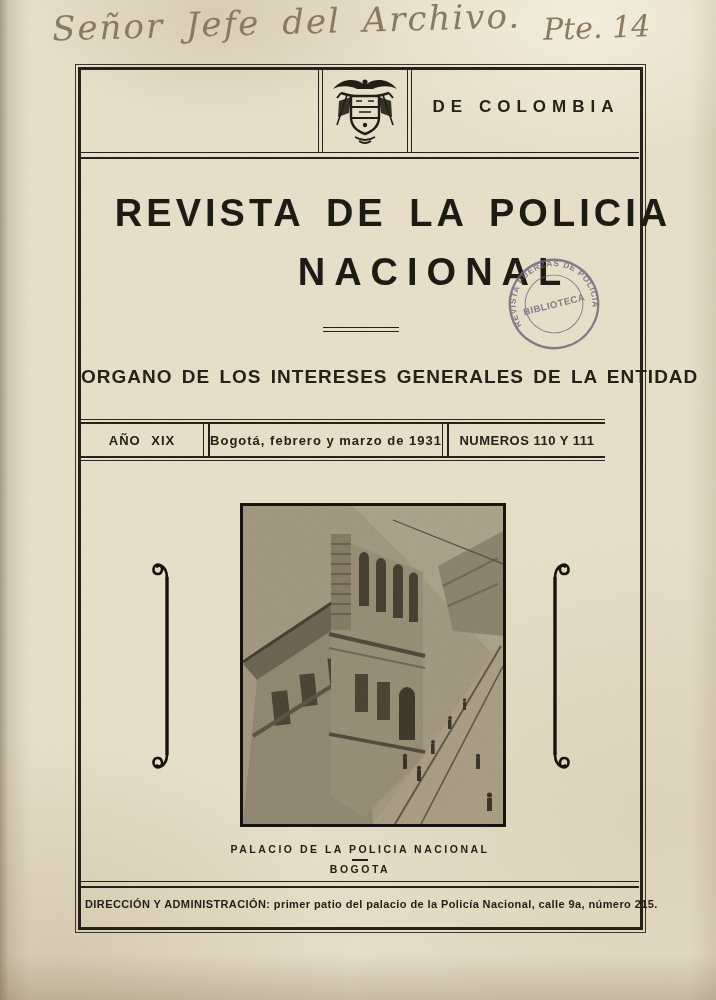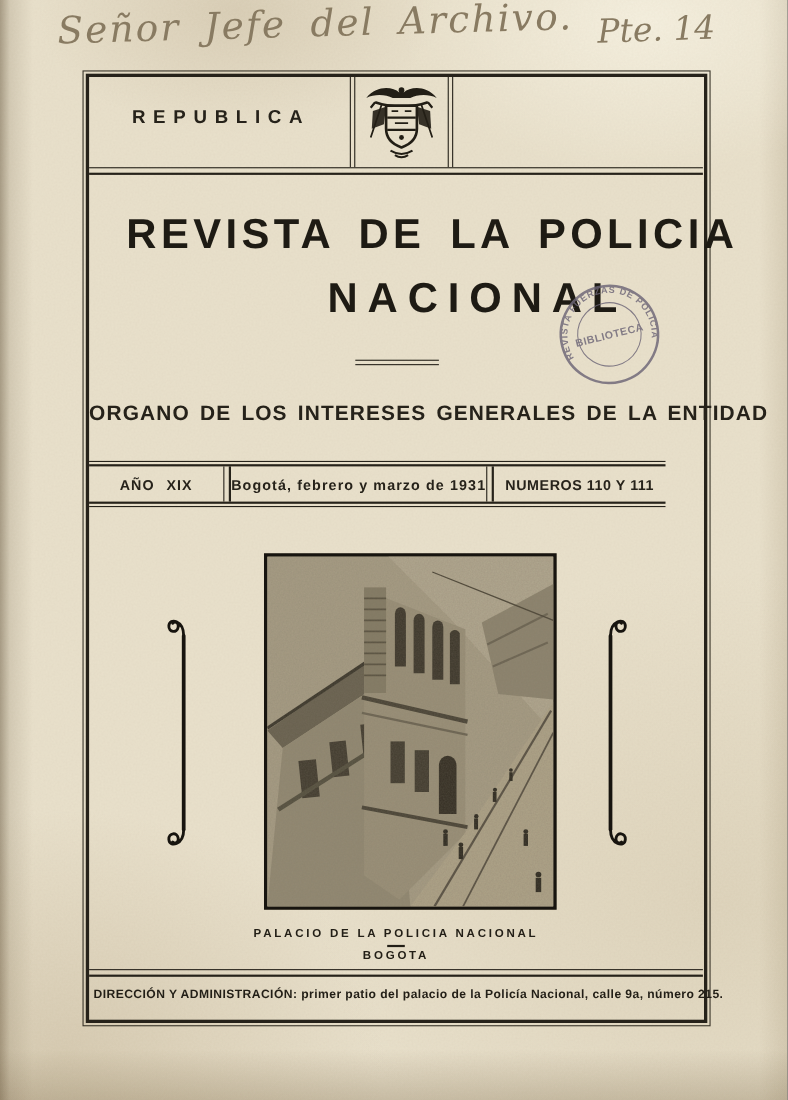--- a/index.html
+++ b/index.html
@@ -56,21 +56,21 @@
   .stamp{position:absolute; left:506px; top:256px; width:96px; height:96px;
     transform:rotate(-14deg); opacity:.82;}
   
   .issue-bar{position:absolute; left:81px; width:524px; top:419px; height:40px;
     border-top:1px solid #26221a; border-bottom:1px solid #26221a;}
   .issue-inner{position:absolute; left:0; right:0; top:2px; bottom:2px;
     border-top:2px solid #26221a; border-bottom:2px solid #26221a;
     display:flex; align-items:center;}
   .issue-cell{font-size:13px; font-weight:bold; text-align:center; letter-spacing:1px; white-space:nowrap;}
   .cell-year{width:122px; word-spacing:6px;}
-  .cell-date{flex:1;text-align:right;}
+  .cell-date{flex:1;}
   .cell-num{width:156px; letter-spacing:0.5px;}
   .issue-sep{width:4px; align-self:stretch;
     border-left:1px solid #26221a; border-right:2px solid #26221a;}
   
   .photo{position:absolute; left:240px; top:503px; width:260px; height:318px;
     border:3px solid #17140f; background:#a89e86;}
   .photo svg{display:block;}
   
   .ornament{position:absolute; top:558px; width:26px; height:216px;}
   .orn-left{left:150px;}
@@ -90,21 +90,21 @@
 </head>
 <body>
 
 <div class="page">
 
   <div class="hand hand-note">Señor Jefe del Archivo.</div>
   <div class="hand hand-mark">Pte. 14</div>
 
   <div class="frame"></div>
 
-  <div class="mast-left">REPUBLICA</div>
+  <div class="mast-right">DE COLOMBIA</div>
   <div class="coat-box">
     <svg width="72" height="76" viewBox="0 0 72 76">
       <g fill="#221e15" stroke="#221e15">
 
         <path d="M4,16 C14,4 28,6 34,11 C35,7 37,7 38,11 C44,6 58,4 68,16 C60,12 50,13 44,16 L28,16 C22,13 12,12 4,16 Z" stroke="none"></path>
         <circle cx="36" cy="9" r="2.6" stroke="none"></circle>
 
         <path d="M12,20 Q36,28 60,20" fill="none" stroke-width="2.5"></path>
         <path d="M12,20 l-4,5 M60,20 l4,5" fill="none" stroke-width="2"></path>
 

